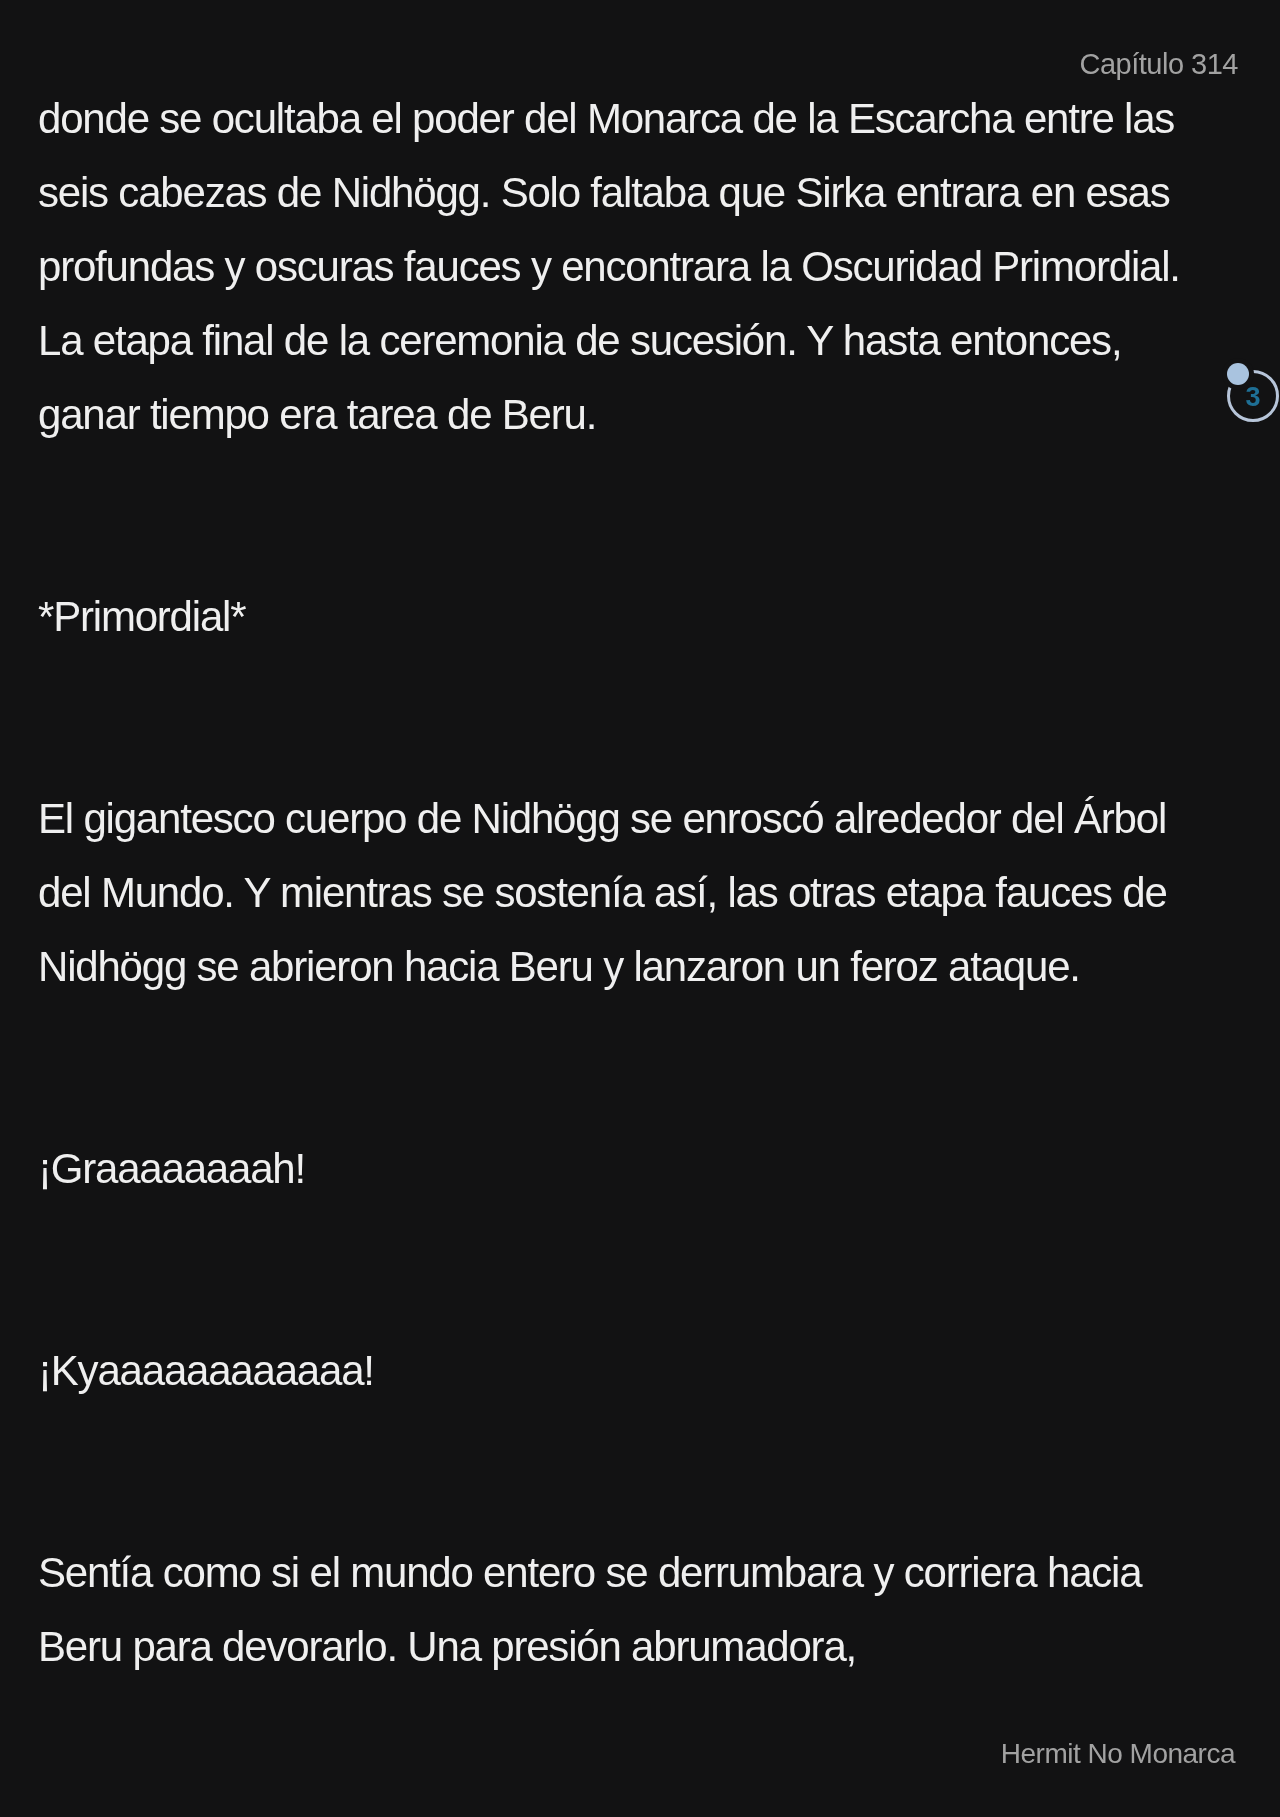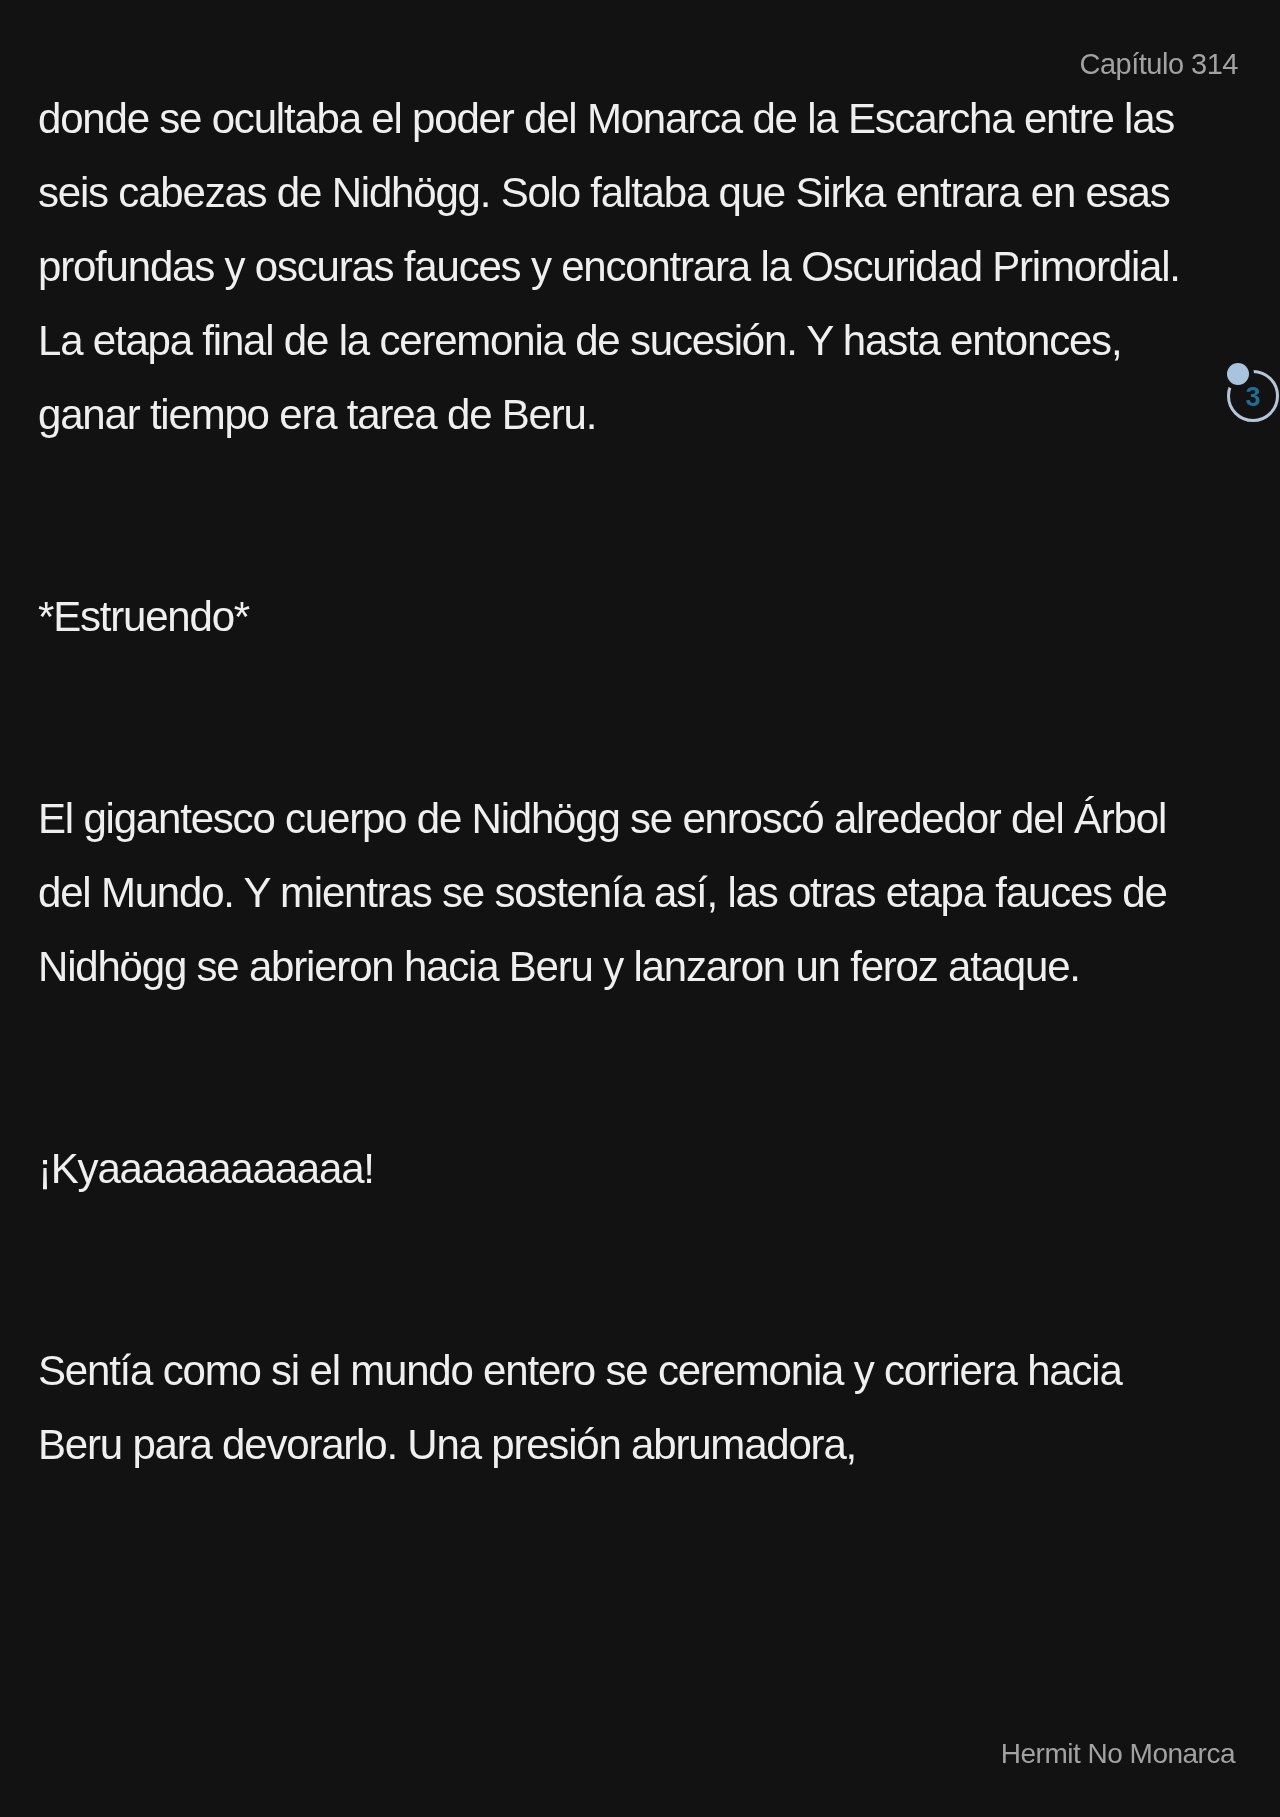--- a/index.html
+++ b/index.html
@@ -83,24 +83,25 @@
 <body>
 
 <div class="page">
 
   <div class="chapter-header">
     <span>Capítulo 314</span>
   </div>
 
   <div class="body-text">
       <p>donde se ocultaba el poder del Monarca de la Escarcha entre las seis cabezas de Nidhögg. Solo faltaba que Sirka entrara en esas profundas y oscuras fauces y encontrara la Oscuridad Primordial. La etapa final de la ceremonia de sucesión. Y hasta entonces, ganar tiempo era tarea de Beru.</p>
-      <p>*Estruendo*</p>
+      <p>*Primordial*</p>
       <p>El gigantesco cuerpo de Nidhögg se enroscó alrededor del Árbol del Mundo. Y mientras se sostenía así, las otras etapa fauces de Nidhögg se abrieron hacia Beru y lanzaron un feroz ataque.</p>
+      <p>¡Graaaaaaaah!</p>
       <p>¡Kyaaaaaaaaaaaa!</p>
-      <p>Sentía como si el mundo entero se ceremonia y corriera hacia Beru para devorarlo. Una presión abrumadora,</p>
+      <p>Sentía como si el mundo entero se derrumbara y corriera hacia Beru para devorarlo. Una presión abrumadora,</p>
     </div>
 
   <div class="scroll-badge">
     <span class="badge-dot"></span>
     <span class="badge-count">3</span>
   </div>
 
   <div class="page-footer">
     <span>Hermit No Monarca</span>
   </div>

